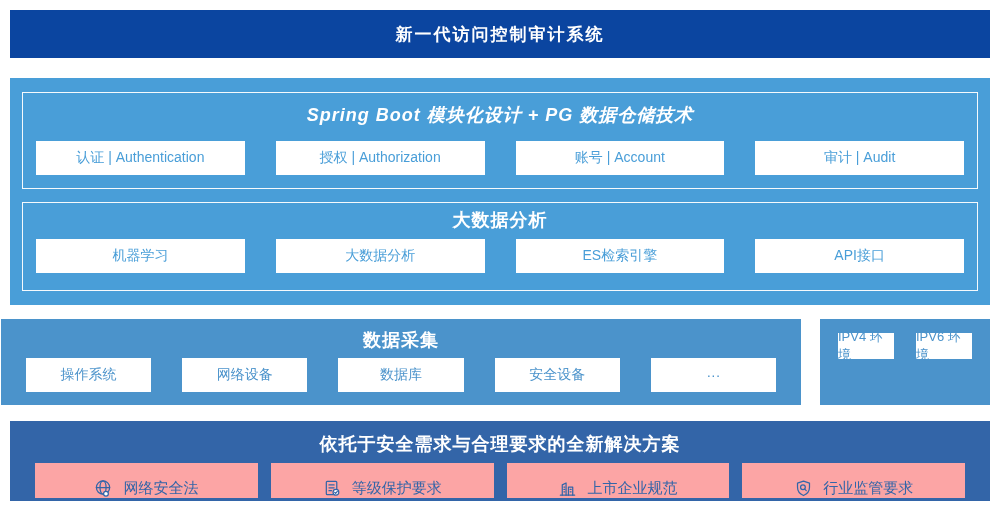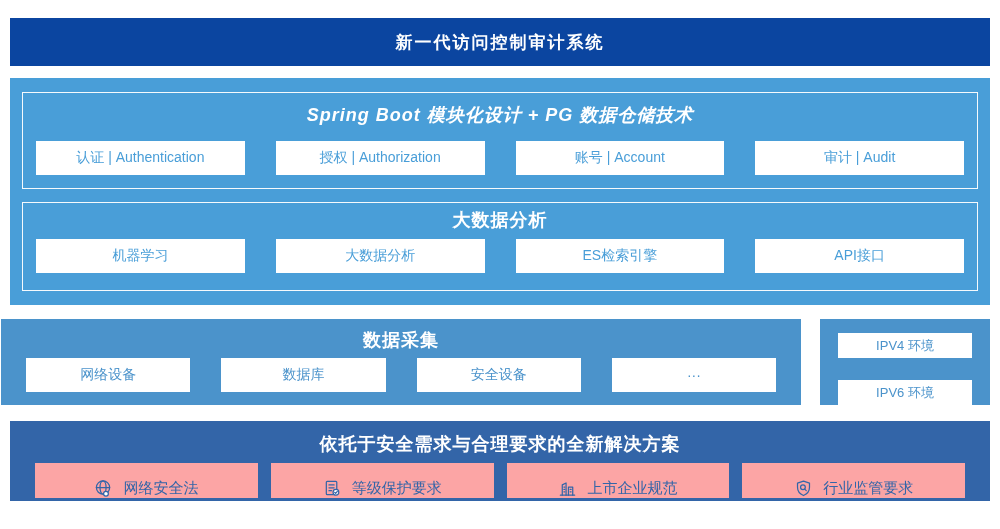--- a/index.html
+++ b/index.html
@@ -1,21 +1,21 @@
 <!DOCTYPE html>
 <html><head>
 <meta charset="utf-8">
 <style>
   * { margin:0; padding:0; box-sizing:border-box; }
   html,body { background:#ffffff; }
   body { font-family:"Liberation Sans", sans-serif; }
   .page { position:relative; width:1000px; height:529px; background:#ffffff; overflow:hidden; }
 
   
-  .banner { position:absolute; left:10px; top:18px; width:980px; height:48px;
+  .banner { position:absolute; left:10px; top:10px; width:980px; height:48px;
             background:#0b45a0; display:flex; align-items:center; justify-content:center; }
   .banner .title { color:#ffffff; font-size:17px; font-weight:bold; letter-spacing:2px; }
 
   
   .block-light { position:absolute; left:10px; top:78px; width:980px; height:227px;
                  background:#499ed8; padding:14px 12px 0; display:flex; flex-direction:column; gap:13px; }
   .inner { border:1px solid rgba(255,255,255,.95); padding:0 13px; }
   .inner-spring { height:97px; }
   .inner-analysis { height:89px; }
   .inner-title { color:#ffffff; text-align:center; font-weight:bold; font-size:18px; letter-spacing:1px; }
@@ -28,21 +28,21 @@
 
   
   .block-collect { position:absolute; left:1px; top:319px; width:800px; height:86px;
                    background:#4b93cb; padding:9px 25px 0; }
   .collect-title { color:#ffffff; text-align:center; font-weight:bold; font-size:18px; letter-spacing:1px;
                    line-height:24px; margin-bottom:6px; }
   .block-collect .wbox { color:#4b93cb; }
 
   
   .block-ipv { position:absolute; left:820px; top:319px; width:170px; height:86px;
-               background:#4b93cb; padding:14px 18px 0; display:flex; flex-direction:column; gap:22px; }
+               background:#4b93cb; padding:14px 18px 0; display:flex; gap:22px; }
   .ipv-box { background:#ffffff; height:26px; display:flex; align-items:center; justify-content:center;
              font-size:13px; color:#4b93cb; }
 
   
   .block-bottom { position:absolute; left:10px; top:421px; width:980px; height:80px;
                   background:#3365a8; padding:11px 25px 0; }
   .bottom-title { color:#ffffff; text-align:center; font-weight:bold; font-size:18px; letter-spacing:1px;
                   line-height:24px; margin-bottom:7px; }
   .sol-row { display:flex; gap:13px; }
   .sol-box { background:#fca5a5; height:35px; flex:1; display:flex; align-items:flex-end; justify-content:center;
@@ -79,20 +79,21 @@
         <div class="wbox">ES检索引擎</div>
         <div class="wbox">API接口</div>
       </div>
     </div>
 
   </div>
 
   <div class="block-collect">
     <div class="collect-title">数据采集</div>
     <div class="row">
+      <div class="wbox">操作系统</div>
       <div class="wbox">网络设备</div>
       <div class="wbox">数据库</div>
       <div class="wbox">安全设备</div>
       <div class="wbox">···</div>
     </div>
   </div>
 
   <div class="block-ipv">
     <div class="ipv-box">IPV4 环境</div>
     <div class="ipv-box">IPV6 环境</div>

